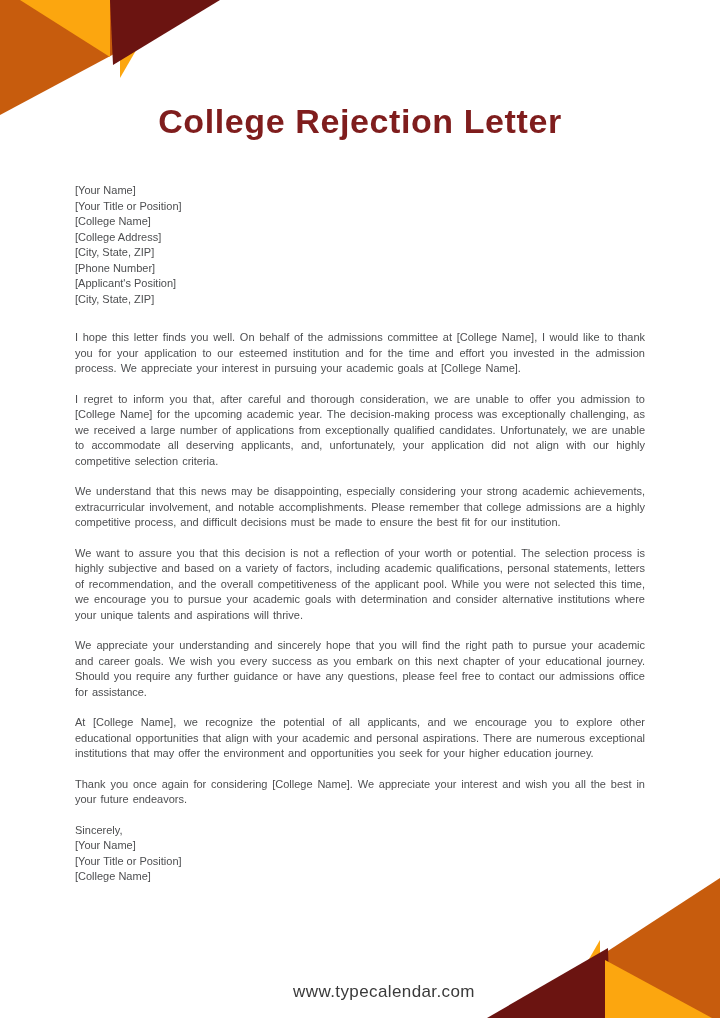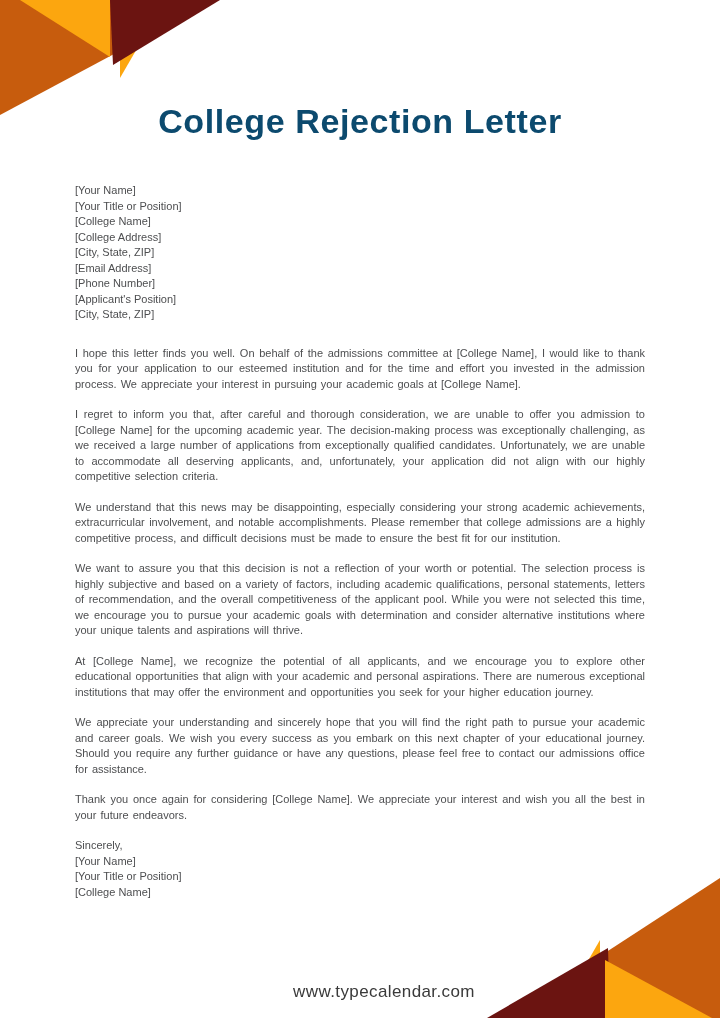--- a/index.html
+++ b/index.html
@@ -13,21 +13,21 @@
   }
   .deco { position: absolute; pointer-events: none; }
   .deco-tl { top: 0; left: 0; }
   .deco-br { bottom: 0; right: 0; }
   .page-title {
     margin: 102px 40px 0;
     text-align: center;
     font-size: 34px;
     font-weight: 700;
     letter-spacing: 0.6px;
-    color: #0c4a6e;
+    color: #7f1d1d;
   }
   .letter {
     margin: 42px 75px 0;
     font-size: 11px;
     line-height: 15.5px;
     color: #4d4e50;
   }
   .sender-block { margin-bottom: 23px; }
   .sender-block div { white-space: nowrap; }
   .salutation { margin-bottom: 15px; }
@@ -64,33 +64,32 @@
   <h1 class="page-title">College Rejection Letter</h1>
 
   <div class="letter">
 
     <div class="sender-block">
       <div>[Your Name]</div>
       <div>[Your Title or Position]</div>
       <div>[College Name]</div>
       <div>[College Address]</div>
       <div>[City, State, ZIP]</div>
-      <div>[Email Address]</div>
       <div>[Phone Number]</div>
       <div>[Applicant's Position]</div>
       <div>[City, State, ZIP]</div>
     </div>
 
 
     <p>I hope this letter finds you well. On behalf of the admissions committee at [College Name], I would like to thank you for your application to our esteemed institution and for the time and effort you invested in the admission process. We appreciate your interest in pursuing your academic goals at [College Name].</p>
     <p>I regret to inform you that, after careful and thorough consideration, we are unable to offer you admission to [College Name] for the upcoming academic year. The decision-making process was exceptionally challenging, as we received a large number of applications from exceptionally qualified candidates. Unfortunately, we are unable to accommodate all deserving applicants, and, unfortunately, your application did not align with our highly competitive selection criteria.</p>
     <p>We understand that this news may be disappointing, especially considering your strong academic achievements, extracurricular involvement, and notable accomplishments. Please remember that college admissions are a highly competitive process, and difficult decisions must be made to ensure the best fit for our institution.</p>
     <p>We want to assure you that this decision is not a reflection of your worth or potential. The selection process is highly subjective and based on a variety of factors, including academic qualifications, personal statements, letters of recommendation, and the overall competitiveness of the applicant pool. While you were not selected this time, we encourage you to pursue your academic goals with determination and consider alternative institutions where your unique talents and aspirations will thrive.</p>
+    <p>We appreciate your understanding and sincerely hope that you will find the right path to pursue your academic and career goals. We wish you every success as you embark on this next chapter of your educational journey. Should you require any further guidance or have any questions, please feel free to contact our admissions office for assistance.</p>
     <p>At [College Name], we recognize the potential of all applicants, and we encourage you to explore other educational opportunities that align with your academic and personal aspirations. There are numerous exceptional institutions that may offer the environment and opportunities you seek for your higher education journey.</p>
-    <p>We appreciate your understanding and sincerely hope that you will find the right path to pursue your academic and career goals. We wish you every success as you embark on this next chapter of your educational journey. Should you require any further guidance or have any questions, please feel free to contact our admissions office for assistance.</p>
     <p>Thank you once again for considering [College Name]. We appreciate your interest and wish you all the best in your future endeavors.</p>
 
     <div class="closing-block">
       <div>Sincerely,</div>
       <div>[Your Name]</div>
       <div>[Your Title or Position]</div>
       <div>[College Name]</div>
     </div>
 
   </div>

